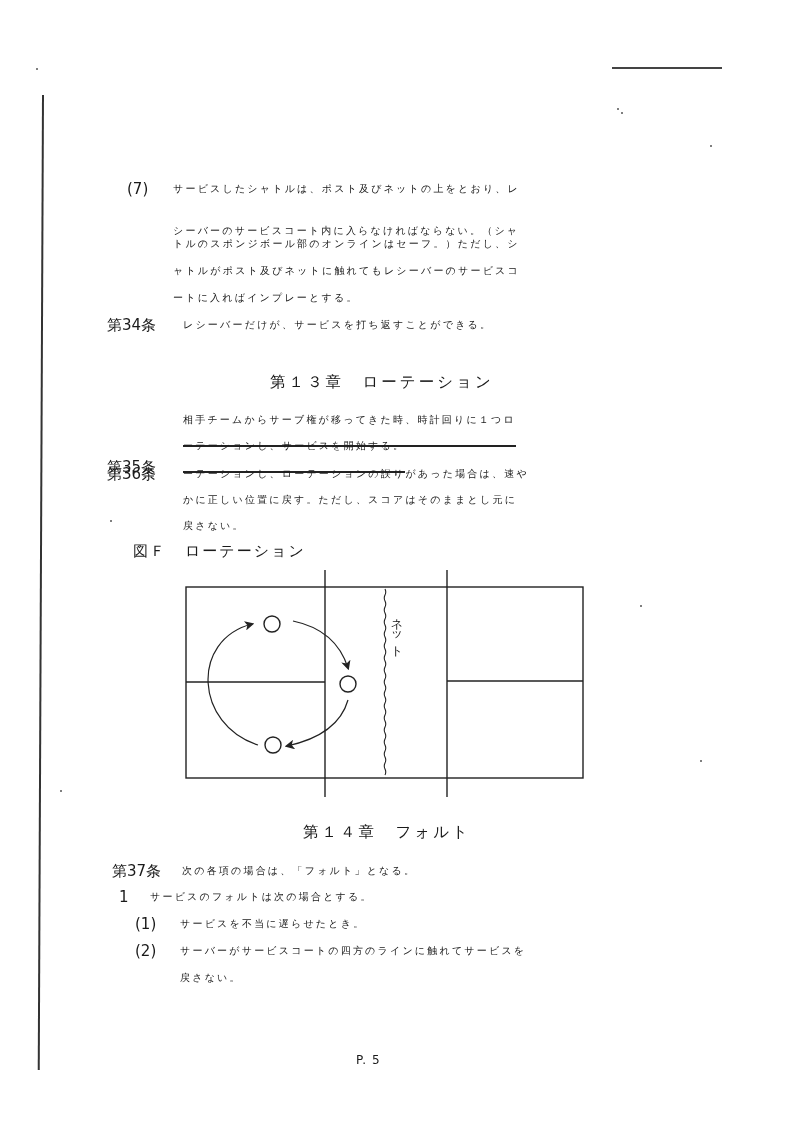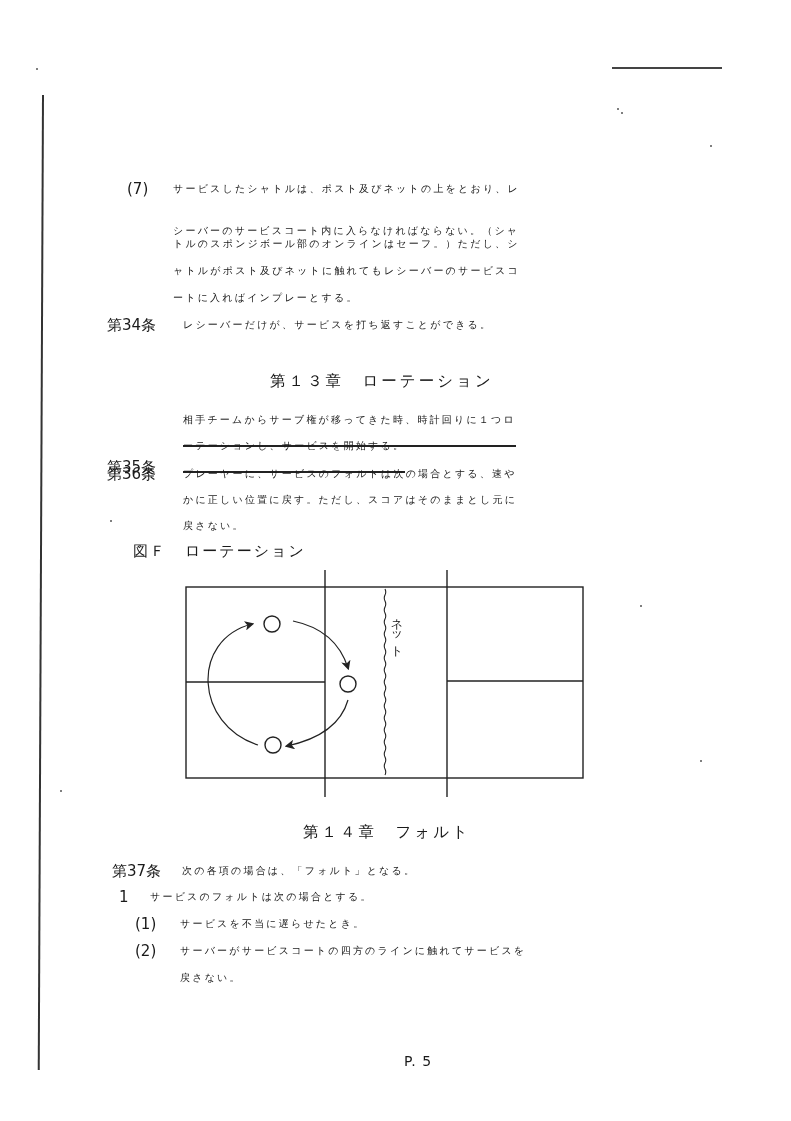--- a/index.html
+++ b/index.html
@@ -9,21 +9,21 @@
       font-family: "DejaVu Sans", sans-serif; color: #1a1a1a;
     }
     .binding-line { position: absolute; left: 42px; top: 95px; width: 2px; height: 975px; background: #333; transform: rotate(0.25deg); transform-origin: top left; }
     .top-rule { position: absolute; left: 612px; top: 67px; width: 110px; height: 1.5px; background: #444; }
     .speck { position: absolute; width: 2px; height: 2px; background: #555; border-radius: 50%; }
     .line { position: absolute; font-size: 10px; letter-spacing: 2.2px; white-space: nowrap; line-height: 20px; text-align: right; }
     .article-num { position: absolute; font-size: 15px; white-space: nowrap; letter-spacing: 0px; line-height: 20px; }
     .chapter { position: absolute; font-size: 15.5px; white-space: nowrap; letter-spacing: 3px; line-height: 20px; }
     .ul { border-bottom: 2px solid #222; padding-bottom: 20px; }
     .figure-label { position: absolute; font-size: 15px; white-space: nowrap; letter-spacing: 2px; line-height: 20px; }
-    .page-num { position: absolute; left: 356px; top: 1053px; font-size: 14px; letter-spacing: 1px; margin-left: 48px; }
+    .page-num { position: absolute; left: 356px; top: 1053px; font-size: 12px; letter-spacing: 1px; }
     svg.court { position: absolute; left: 0; top: 0; }
   </style>
 </head>
 <body>
 
 <div class="binding-line"></div>
 <div class="top-rule"></div>
 
 <div>
   <span class="article-num" style="left:127px; top:179px;">(7)</span>
@@ -32,31 +32,31 @@
   <div class="line" style="left:173px; top:234px;">トルのスポンジボール部のオンラインはセーフ。）ただし、シ</div>
   <div class="line" style="left:173px; top:261px;">ャトルがポスト及びネットに触れてもレシーバーのサービスコ</div>
   <div class="line" style="left:173px; top:288px;">ートに入ればインプレーとする。</div>
 </div>
 
 <div>
   <span class="article-num" style="left:107px; top:315px;">第34条</span>
   <div class="line" style="left:183px; top:315px;">レシーバーだけが、サービスを打ち返すことができる。</div>
 </div>
 
-<div class="chapter" style="left:270px; top:372px;font-family:Liberation Mono, monospace;">第１３章　ローテーション</div>
+<div class="chapter" style="left:270px; top:372px;">第１３章　ローテーション</div>
 
 <div>
   <span class="article-num" style="left:107px; top:413px;margin-top:44px;">第35条</span>
   <div class="line" style="left:183px; top:410px;"><span class="ul">相手チームからサーブ権が移ってきた時、時計回りに１つロ</span></div>
   <div class="line" style="left:183px; top:436px;"><span class="ul">ーテーションし、サービスを開始する。</span></div>
 </div>
 
 <div>
   <span class="article-num" style="left:107px; top:464px;">第36条</span>
-  <div class="line" style="left:183px; top:464px;">プレーヤーに、サービスのフォルトは次の場合とする、速や</div>
+  <div class="line" style="left:183px; top:464px;">ーテーションし、ローテーションの誤りがあった場合は、速や</div>
   <div class="line" style="left:183px; top:490px;">かに正しい位置に戻す。ただし、スコアはそのままとし元に</div>
   <div class="line" style="left:183px; top:516px;">戻さない。</div>
 </div>
 
 <div>
   <span class="figure-label" style="left:133px; top:541px;">図Ｆ</span>
   <span class="figure-label" style="left:185px; top:541px;">ローテーション</span>
 </div>
 
 <svg class="court" width="791" height="1121">

